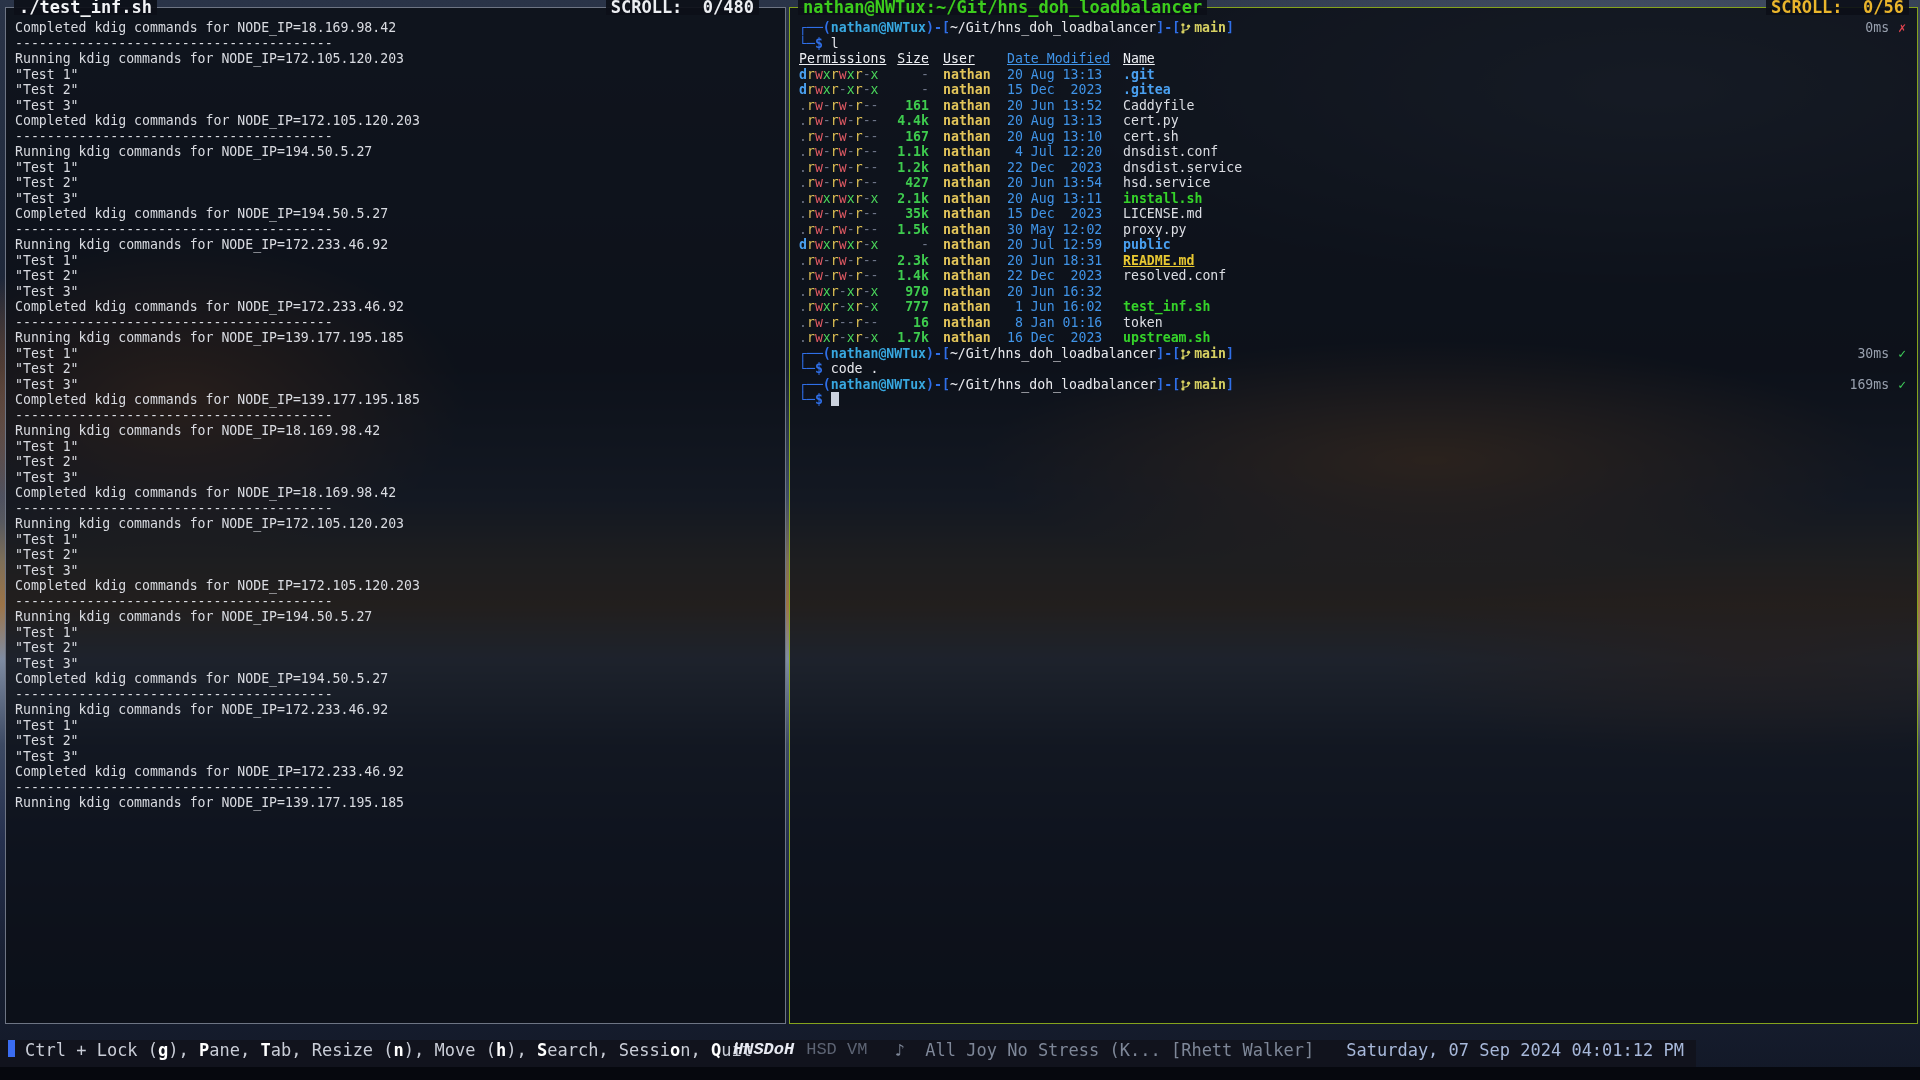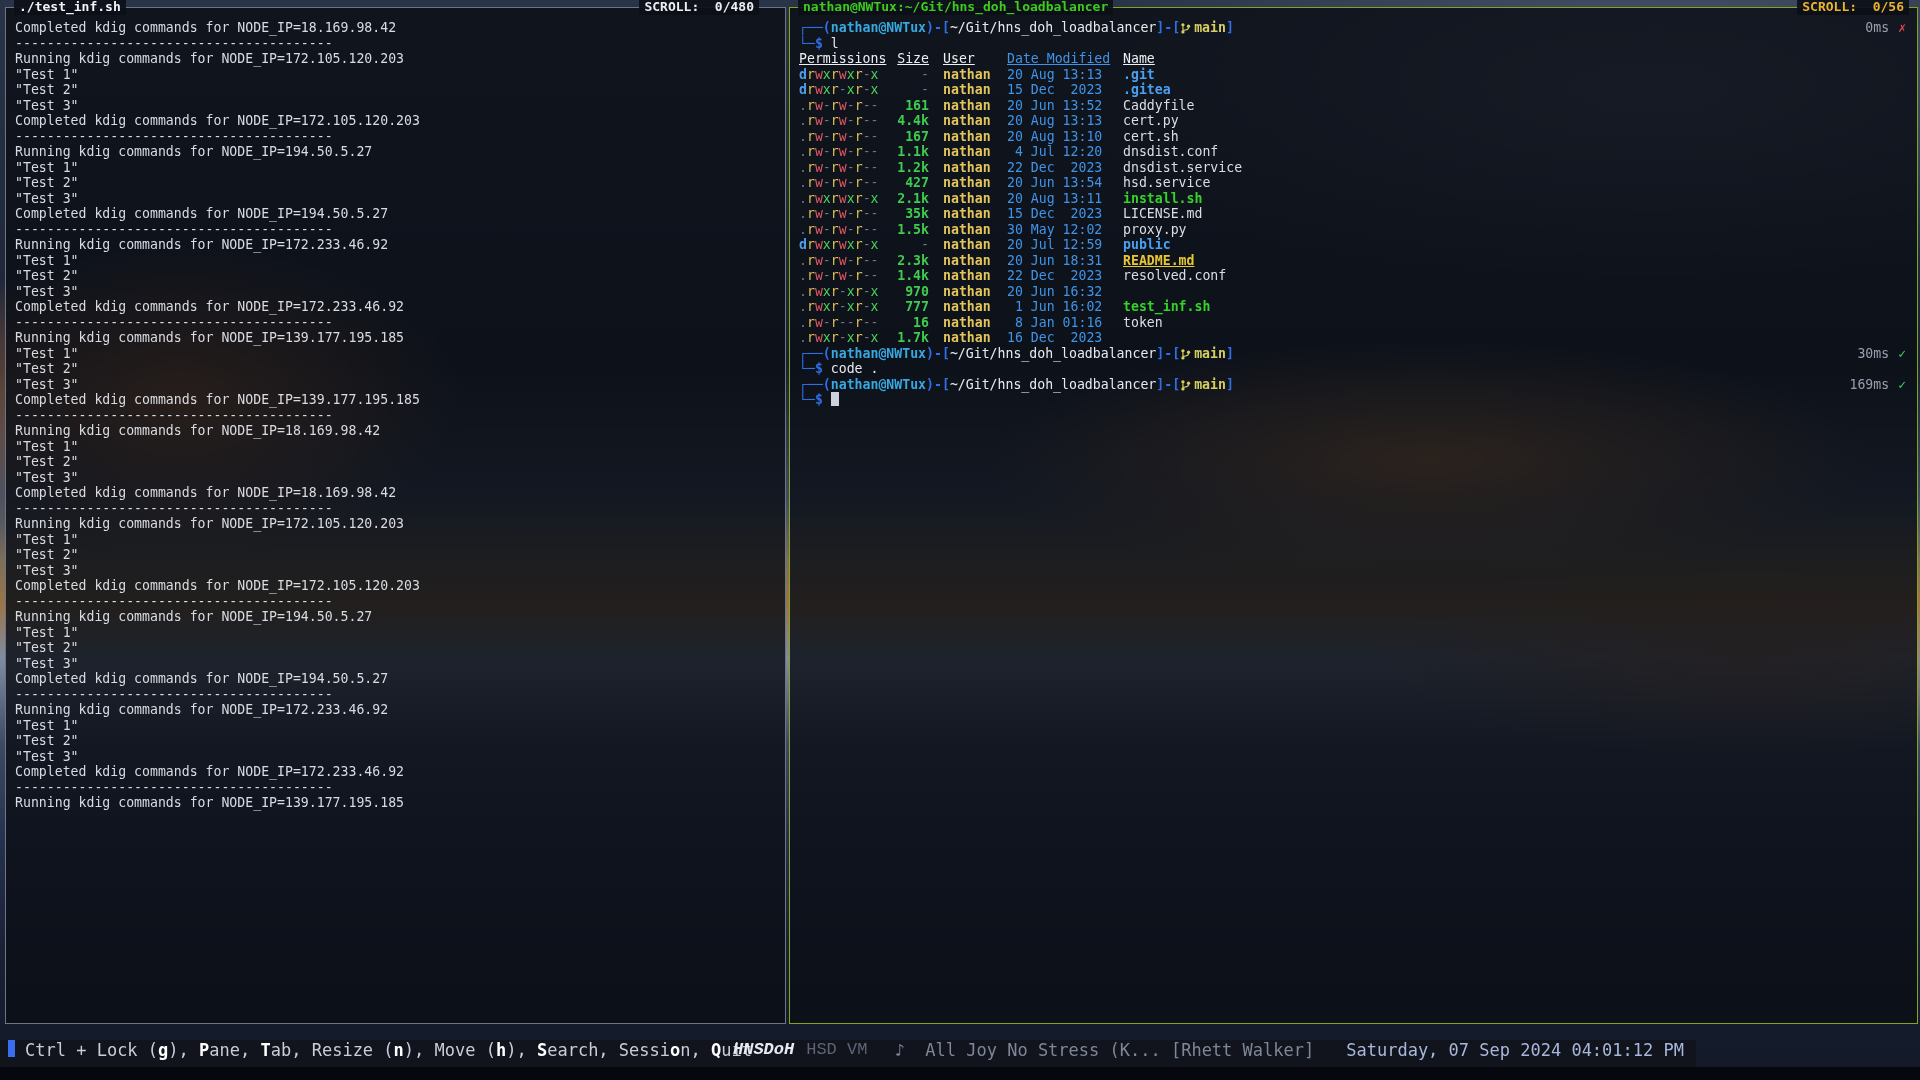--- a/index.html
+++ b/index.html
@@ -19,21 +19,21 @@
       radial-gradient(520px 150px at 1750px 655px, rgba(190,115,60,0.55), rgba(190,115,60,0) 70%),
       radial-gradient(800px 260px at 1650px 90px, rgba(105,120,145,0.60), rgba(105,120,145,0) 75%),
       linear-gradient(180deg,#2a3448 0%,#222c3f 18%,#1a2334 34%,#3f4c64 46%,#7e6f58 52%,#9c7448 56%,#7f8ca2 61%,#3c4963 69%,#25304e 78%,#192134 88%,#121827 100%);
   }
 
   .pane{position:absolute;background:rgba(11,14,22,0.84);}
   .pane-left {left:5px;  top:7px; width:779px;  height:1015px; border:1px solid var(--border-inactive,#6e7584);}
   .pane-right{left:789px; top:7px; width:1127px; height:1015px; border:1px solid var(--border-active,#85a31d);}
 
   .pane-chip{
-    position:absolute;top:-9px;font-weight:bold;font-size:13px;line-height:16px;
+    position:absolute;top:-9px;font-weight:bold;font-size:17px;line-height:16px;
     padding:0 5px;background:rgba(12,15,24,0.92);white-space:pre;
   }
   .title-chip-left {left:8px;  color:var(--title-inactive,#f2f3f6);}
   .scroll-chip-left{right:26px; color:var(--scroll-inactive,#eceef2);}
   .title-chip-right{left:8px;  color:var(--title-active,#3ccc1d);}
   .scroll-chip-right{right:8px; color:var(--scroll-active,#eab52c);}
 
   .pane-content{
     position:absolute;left:9px;right:9px;top:12px;bottom:6px;overflow:hidden;
     font-size:13.2px;line-height:15.5px;color:#d9dbe1;
@@ -290,20 +290,21 @@
             <span class="col-size c-size b">16</span>
             <span class="col-user c-usercol b">nathan</span>
             <span class="col-date"> 8 Jan 01:16</span>
             <span class="col-name name-file">token</span>
           </div>
           <div class="ls-row">
             <span class="col-permissions perms"><span class="c-dim">.</span><span class="c-r">r</span><span class="c-w">w</span><span class="c-x">x</span><span class="c-r">r</span><span class="c-dim">-</span><span class="c-x">x</span><span class="c-r">r</span><span class="c-dim">-</span><span class="c-x">x</span></span>
             <span class="col-size c-size b">1.7k</span>
             <span class="col-user c-usercol b">nathan</span>
             <span class="col-date">16 Dec  2023</span>
+            <span class="col-name name-exec">upstream.sh</span>
           </div>
         </div>
         <div class="term-line prompt-row"><span class="prompt-left"><span class="c-frame b">┌──(</span><span class="c-user b">nathan@NWTux</span><span class="c-frame b">)-[</span><span class="c-path">~/Git/hns_doh_loadbalancer</span><span class="c-frame b">]-[</span><span class="c-branch b"><svg class="branch-icon" width="11" height="12" viewBox="0 0 12 13">
                 <circle cx="3.2" cy="3" r="1.8" fill="currentColor"></circle>
                 <circle cx="3.2" cy="10.8" r="1.8" fill="currentColor"></circle>
                 <circle cx="9.3" cy="4.6" r="1.8" fill="currentColor"></circle>
                 <path d="M3.2 4.5 L3.2 9.2 M9.3 6.2 C9.3 8.4 6.5 8.8 3.2 9" stroke="currentColor" stroke-width="1.3" fill="none"></path>
               </svg>main</span><span class="c-frame b">]</span></span><span class="prompt-right"><span class="c-dur">30ms</span><span class="c-ok b status-ic">✓</span></span></div>
         <div class="term-line"><span class="c-frame b">└─$</span><span class="c-cmd"> code .</span></div>
         <div class="term-line prompt-row"><span class="prompt-left"><span class="c-frame b">┌──(</span><span class="c-user b">nathan@NWTux</span><span class="c-frame b">)-[</span><span class="c-path">~/Git/hns_doh_loadbalancer</span><span class="c-frame b">]-[</span><span class="c-branch b"><svg class="branch-icon" width="11" height="12" viewBox="0 0 12 13">

